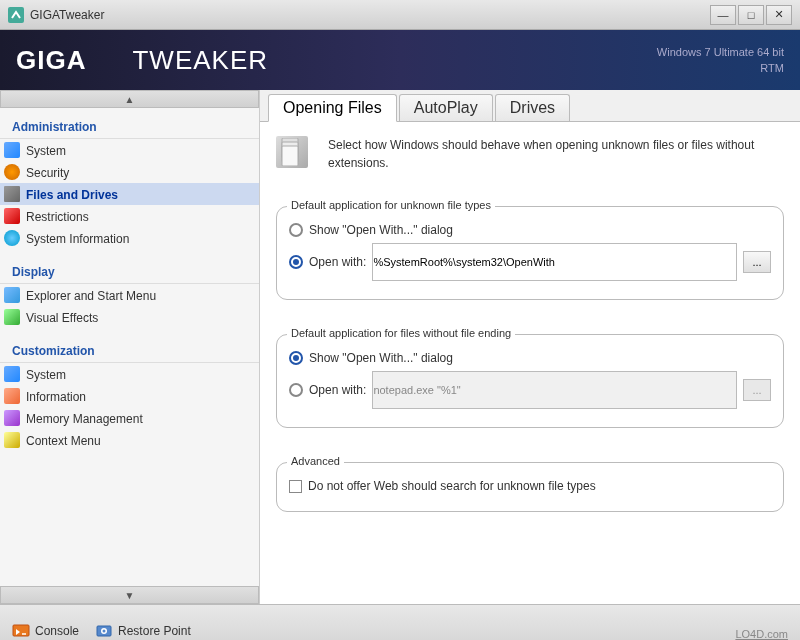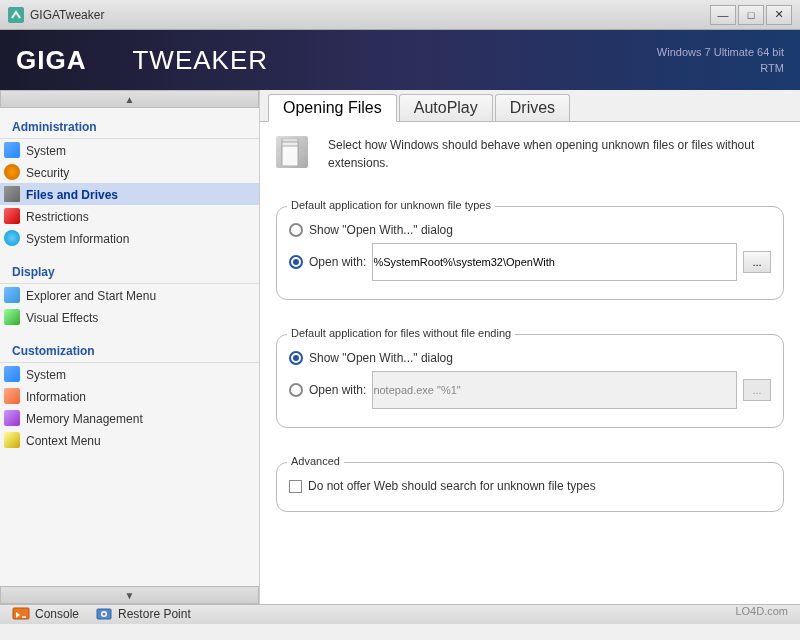--- a/index.html
+++ b/index.html
@@ -200,39 +200,39 @@
     .checkbox-input {
       width: 13px; height: 13px;
       border: 1px solid #888;
       background: white;
       flex-shrink: 0;
     }
     .checkbox-label { font-size: 12px; color: #333; }
 
     
     .bottom-bar {
-      height: 20px;
+      height: 36px;
       background: linear-gradient(to bottom, #e8e8e8, #d8d8d8);
       border-top: 1px solid #bbb;
       display: flex;
-      align-items: flex-start;
+      align-items: flex-end;
       justify-content: space-between;
       padding: 0 12px;
     }
     .bottom-bar-left { display: flex; gap: 16px; }
     .bottom-btn {
       display: flex; align-items: center; gap: 5px;
       cursor: pointer; color: #333; font-size: 12px;
     }
     .bottom-btn-icon {
       width: 18px; height: 18px;
       display: flex; align-items: center; justify-content: center;
     }
     .watermark {
-      font-size: 11px; color: #888;
+      font-size: 11px; color: #888; text-decoration: underline;
     }
   </style>
 </head>
 <body>
 
 <div class="titlebar">
   <div class="titlebar-left">
     <div class="titlebar-icon">
       <svg width="12" height="12" viewBox="0 0 12 12">
           <polyline points="2,9 6,3 10,9" fill="none" stroke="white" stroke-width="2"></polyline>

